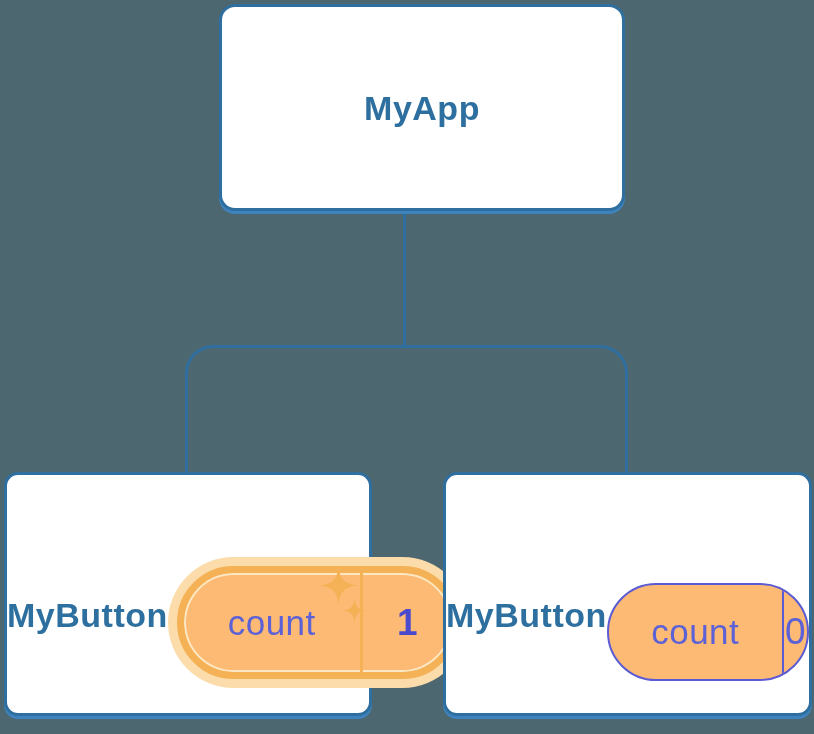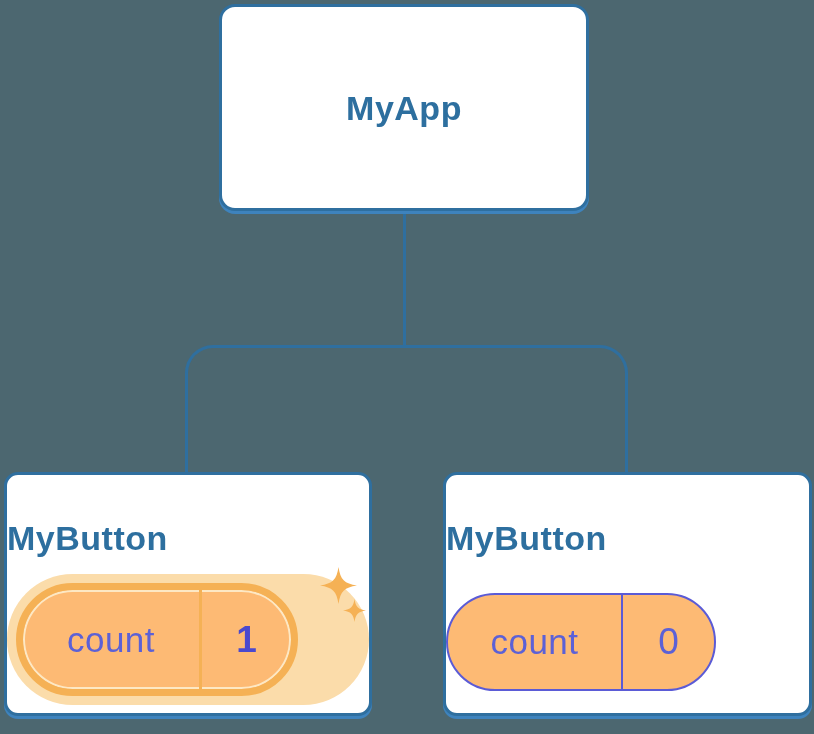--- a/index.html
+++ b/index.html
@@ -32,29 +32,29 @@
 
   
   .card {
     position: absolute;
     background: #ffffff;
     border: 3px solid #2f6f9f;
     box-shadow: 0 3px 0 #3e83bd;
   }
   .root-card {
     left: 219px; top: 4px;
-    width: 370px; height: 207px;
+    width: 406px; height: 207px;
     border-radius: 16px;
     display: flex; align-items: center; justify-content: center;
   }
   .child-card {
     top: 472px;
     width: 368px; height: 244px;
     border-radius: 14px;
-    display: flex; flex-direction: column; 
+    display: flex; flex-direction: row; align-items: center;
     padding-top: 42px;
   }
   .child-card.pos-left  { left: 4px; }
   .child-card.pos-right { left: 443px; width: 369px; }
 
   .node-title {
     font-size: 34px;
     font-weight: 700;
     letter-spacing: 0.5px;
     color: #2d6f9f;

